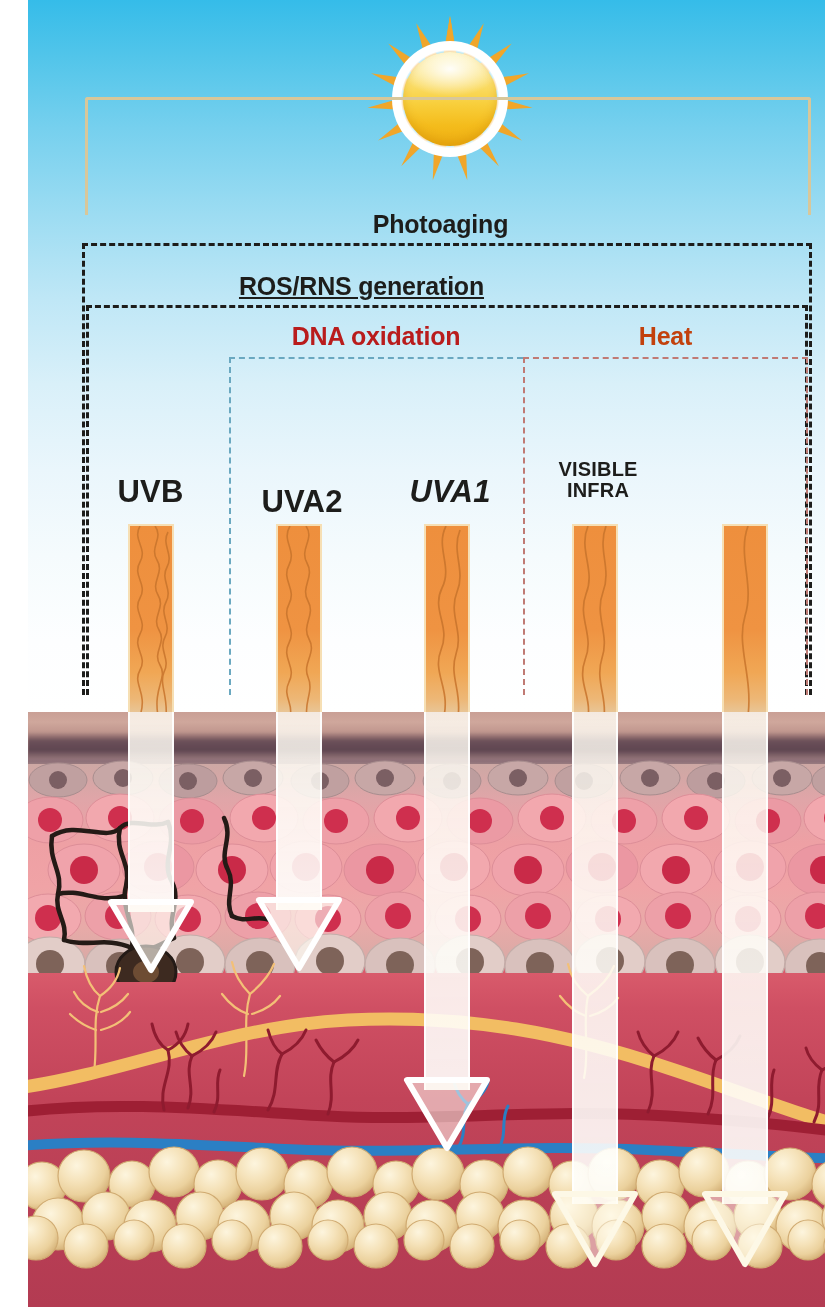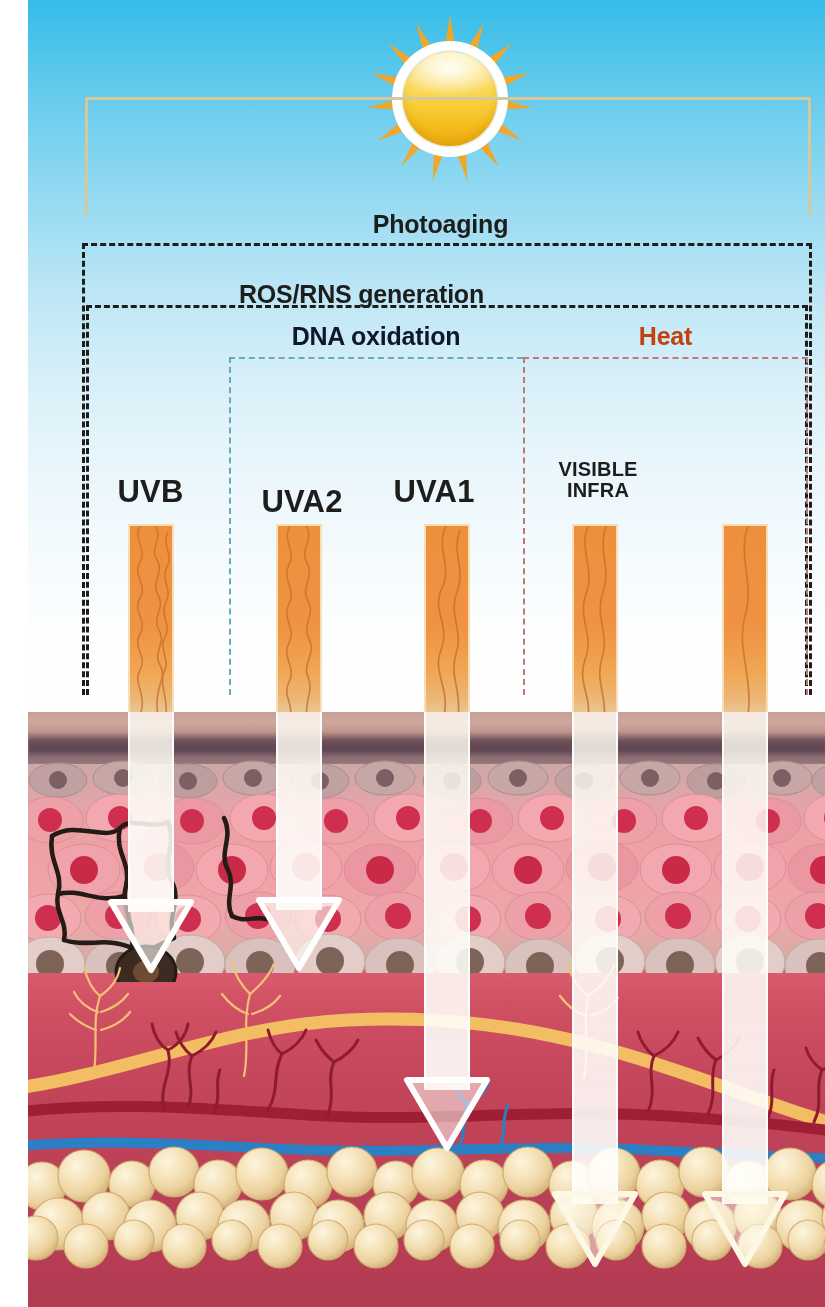--- a/index.html
+++ b/index.html
@@ -72,22 +72,22 @@
   #bracket-heat {
     left:495px; top:357px; width:285px; height:338px;
     border-left:2px dashed #c07a74;
     border-right:2px dashed #c07a74;
     border-top:2px dashed #c07a74;
   }
 
   
   .hdr { position:absolute; text-align:center; color:#1d1d1b; font-weight:700; letter-spacing:-0.2px; }
   #txt-photoaging { left:0; top:210px; width:825px; font-size:25px; }
-  #txt-ros { left:0; top:280px; width:667px; font-size:25px; }
-  #txt-dna { left:201px; top:322px; width:294px; font-size:25px; color:#0f172a; }
+  #txt-ros { left:0; top:272px; width:667px; font-size:25px;text-decoration:underline; }
+  #txt-dna { left:201px; top:322px; width:294px; font-size:25px; color:#b91c1c; }
   #txt-heat { left:495px; top:322px; width:285px; font-size:25px; color:#c2410c; }
   #txt-oxdamage {
     left:492px; top:381px; width:292px; font-size:18.5px;
     line-height:1.34; color:#1d1d1b; font-weight:700; text-align:center;
   }
 
   
   .band-label {
     position:absolute; text-align:center; color:#1d1d1b;
     font-weight:800; letter-spacing:0.2px;
@@ -182,21 +182,21 @@
   <div class="hdr" id="txt-ros">ROS/RNS generation</div>
   <div class="hdr" id="txt-dna">DNA oxidation</div>
   <div class="hdr" id="txt-heat">Heat</div>
   <div id="txt-oxdamage">
     <span>Oxidative damage to</span><br>
     <span>DNA and other molecules</span>
   </div>
 
   <div class="band-label big" style="left:60px;  top:474px; width:125px;">UVB</div>
   <div class="band-label big" style="left:210px; top:484px; width:128px;">UVA2</div>
-  <div class="band-label big" style="left:342px; top:474px; width:128px;">UVA1</div>
+  <div class="band-label big" style="left:358px; top:474px; width:128px;font-style:italic;">UVA1</div>
   <div class="band-label two" style="left:496px; top:459px; width:148px;">
     <span>VISIBLE</span><br>
     <span>INFRA</span>
   </div>
 
   <div class="beam" style="left:100px;">
     <svg width="46" height="190" viewBox="0 0 46 190">
       <g stroke="#c8742c" stroke-width="1.6" fill="none" opacity=".85">
         <path d="M10,0 C2,14 18,22 10,36 C2,50 18,58 10,72 C2,86 18,94 10,108 C2,122 18,130 10,144 C2,158 18,166 10,190"></path>
         <path d="M25,0 C34,12 19,21 27,34 C35,47 20,56 28,69 C36,82 21,91 29,104 C37,117 22,126 30,139 C38,152 23,161 28,190"></path>

